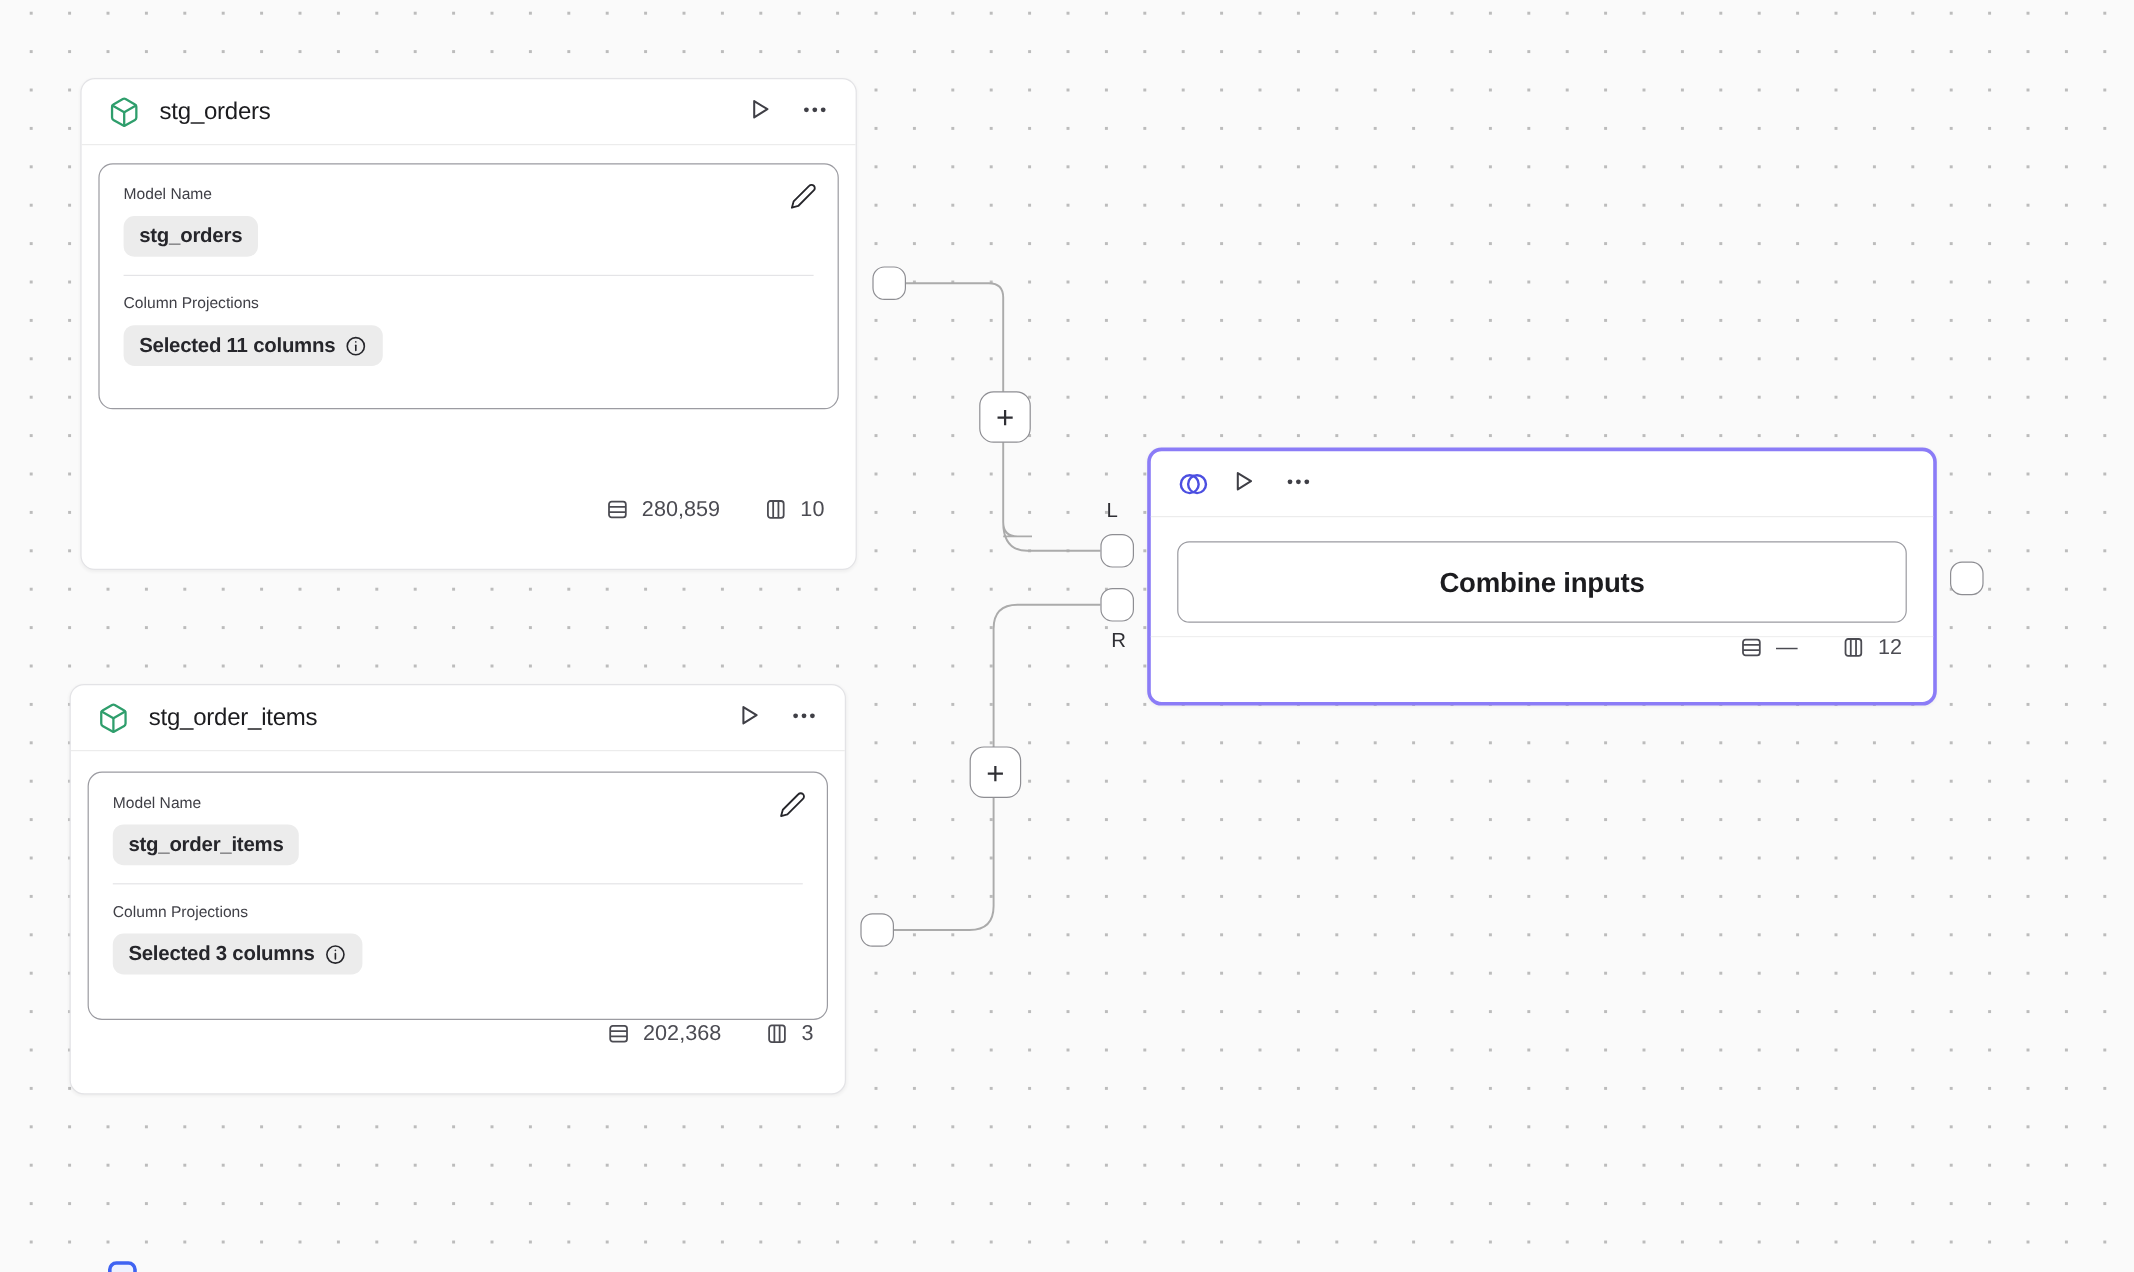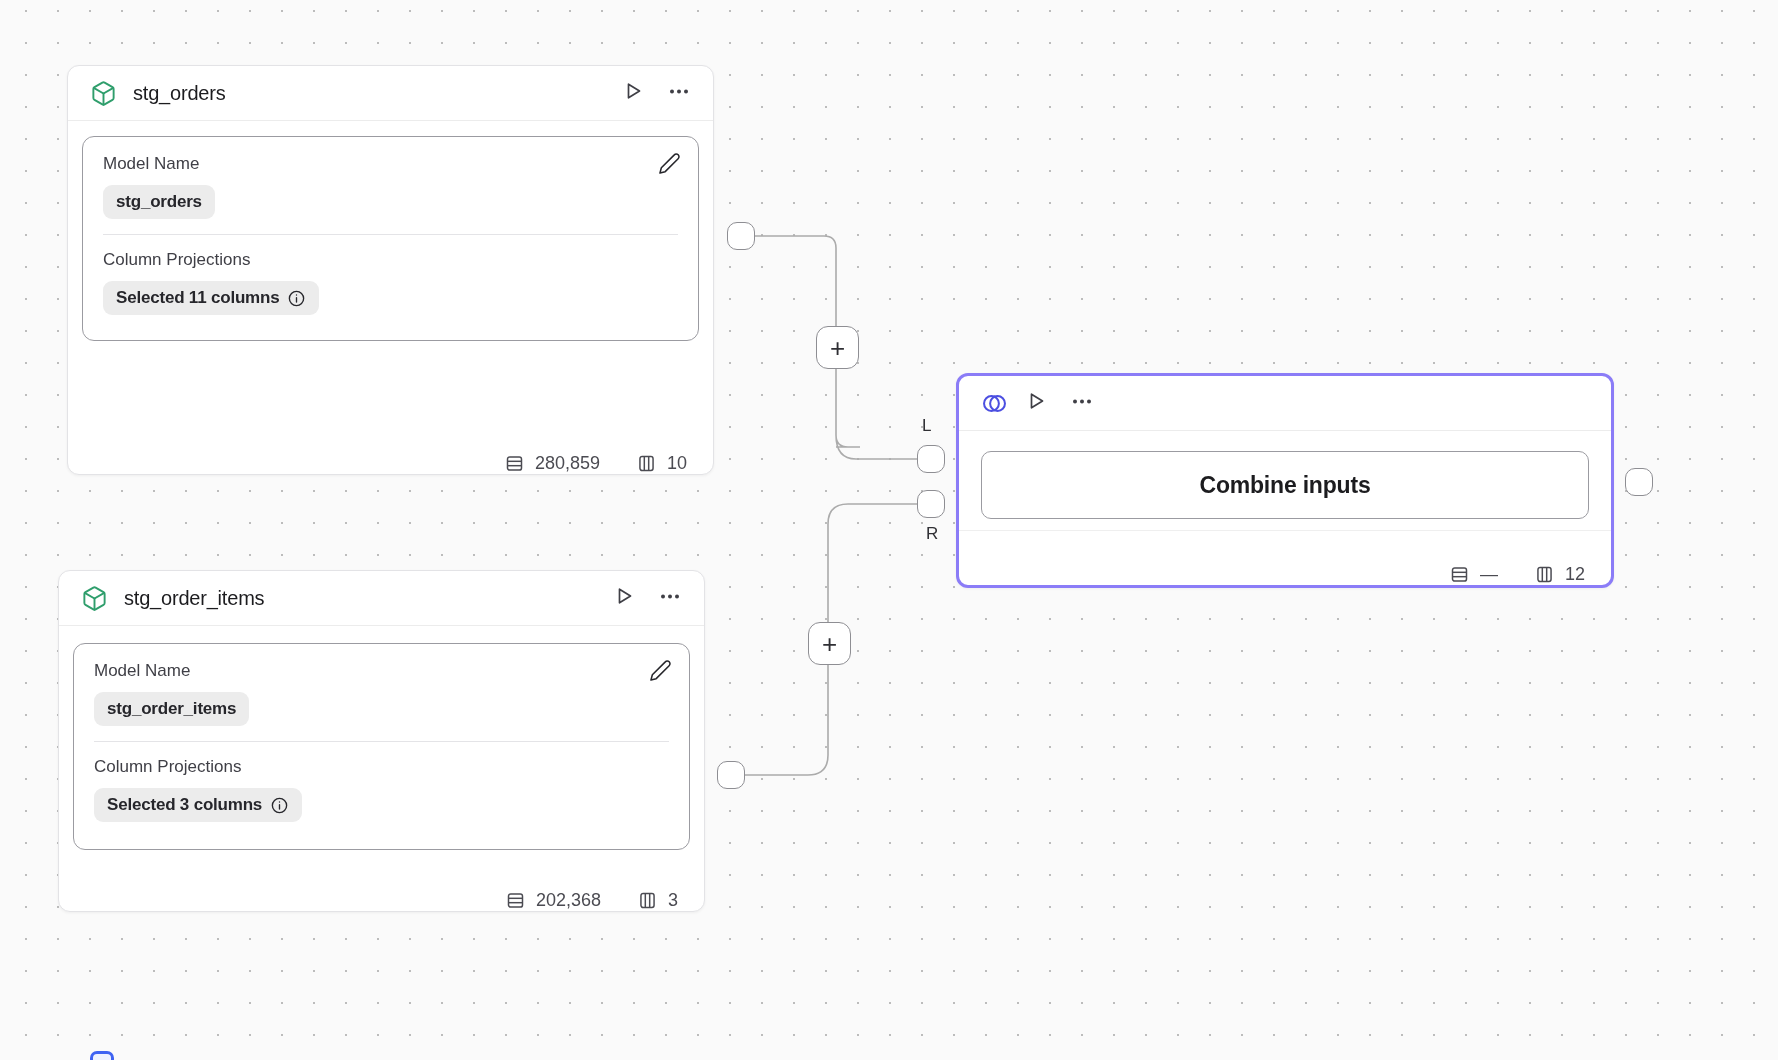--- a/index.html
+++ b/index.html
@@ -23,31 +23,31 @@
     border-bottom:1.5px solid #ececec;box-sizing:border-box;gap:16px;
   }
   .node-title{font-size:20px;font-weight:500;color:#1c1c1f;flex:1;letter-spacing:-.2px;white-space:nowrap;}
   .hicon{flex:0 0 auto;display:flex;align-items:center;}
   .header-actions{display:flex;align-items:center;gap:22px;color:#3f3f46;}
   .inner-card{
     position:absolute;left:14px;right:14px;background:#fff;
     border:1.5px solid #9b9ba1;border-radius:12px;box-sizing:border-box;
     padding:17px 20px;
   }
-  .field-label{font-size:17px;color:#3f3f46;margin-bottom:11px;}
+  .field-label{font-size:13px;color:#3f3f46;margin-bottom:11px;}
   .chip{
     display:inline-flex;align-items:center;gap:8px;background:#ececec;
     border-radius:9px;padding:7px 13px;font-size:17px;font-weight:700;
     color:#26262b;letter-spacing:-.2px;
   }
   .card-divider{border:none;border-top:1.5px solid #e4e4e7;margin:15px 0;}
   .pencil{position:absolute;top:15px;right:17px;color:#26262b;}
   .node-footer{
     position:absolute;left:0;right:0;bottom:0;height:60px;
-    display:flex;align-items:flex-end;justify-content:flex-end;
+    display:flex;align-items:flex-start;justify-content:flex-end;
     padding-right:26px;gap:10px;color:#4b4b52;font-size:18px;font-weight:500;
   }
   .node-footer .gap-big{width:16px;}
   .stat{display:flex;align-items:center;gap:10px;}
   .combine-btn{
     position:absolute;left:22px;right:22px;top:75px;height:68px;
     background:#fff;border:1.5px solid #9b9ba1;border-radius:10px;
     display:flex;align-items:center;justify-content:center;
     font-size:23px;font-weight:600;color:#1c1c1f;cursor:pointer;
     font-family:inherit;letter-spacing:-.2px;

